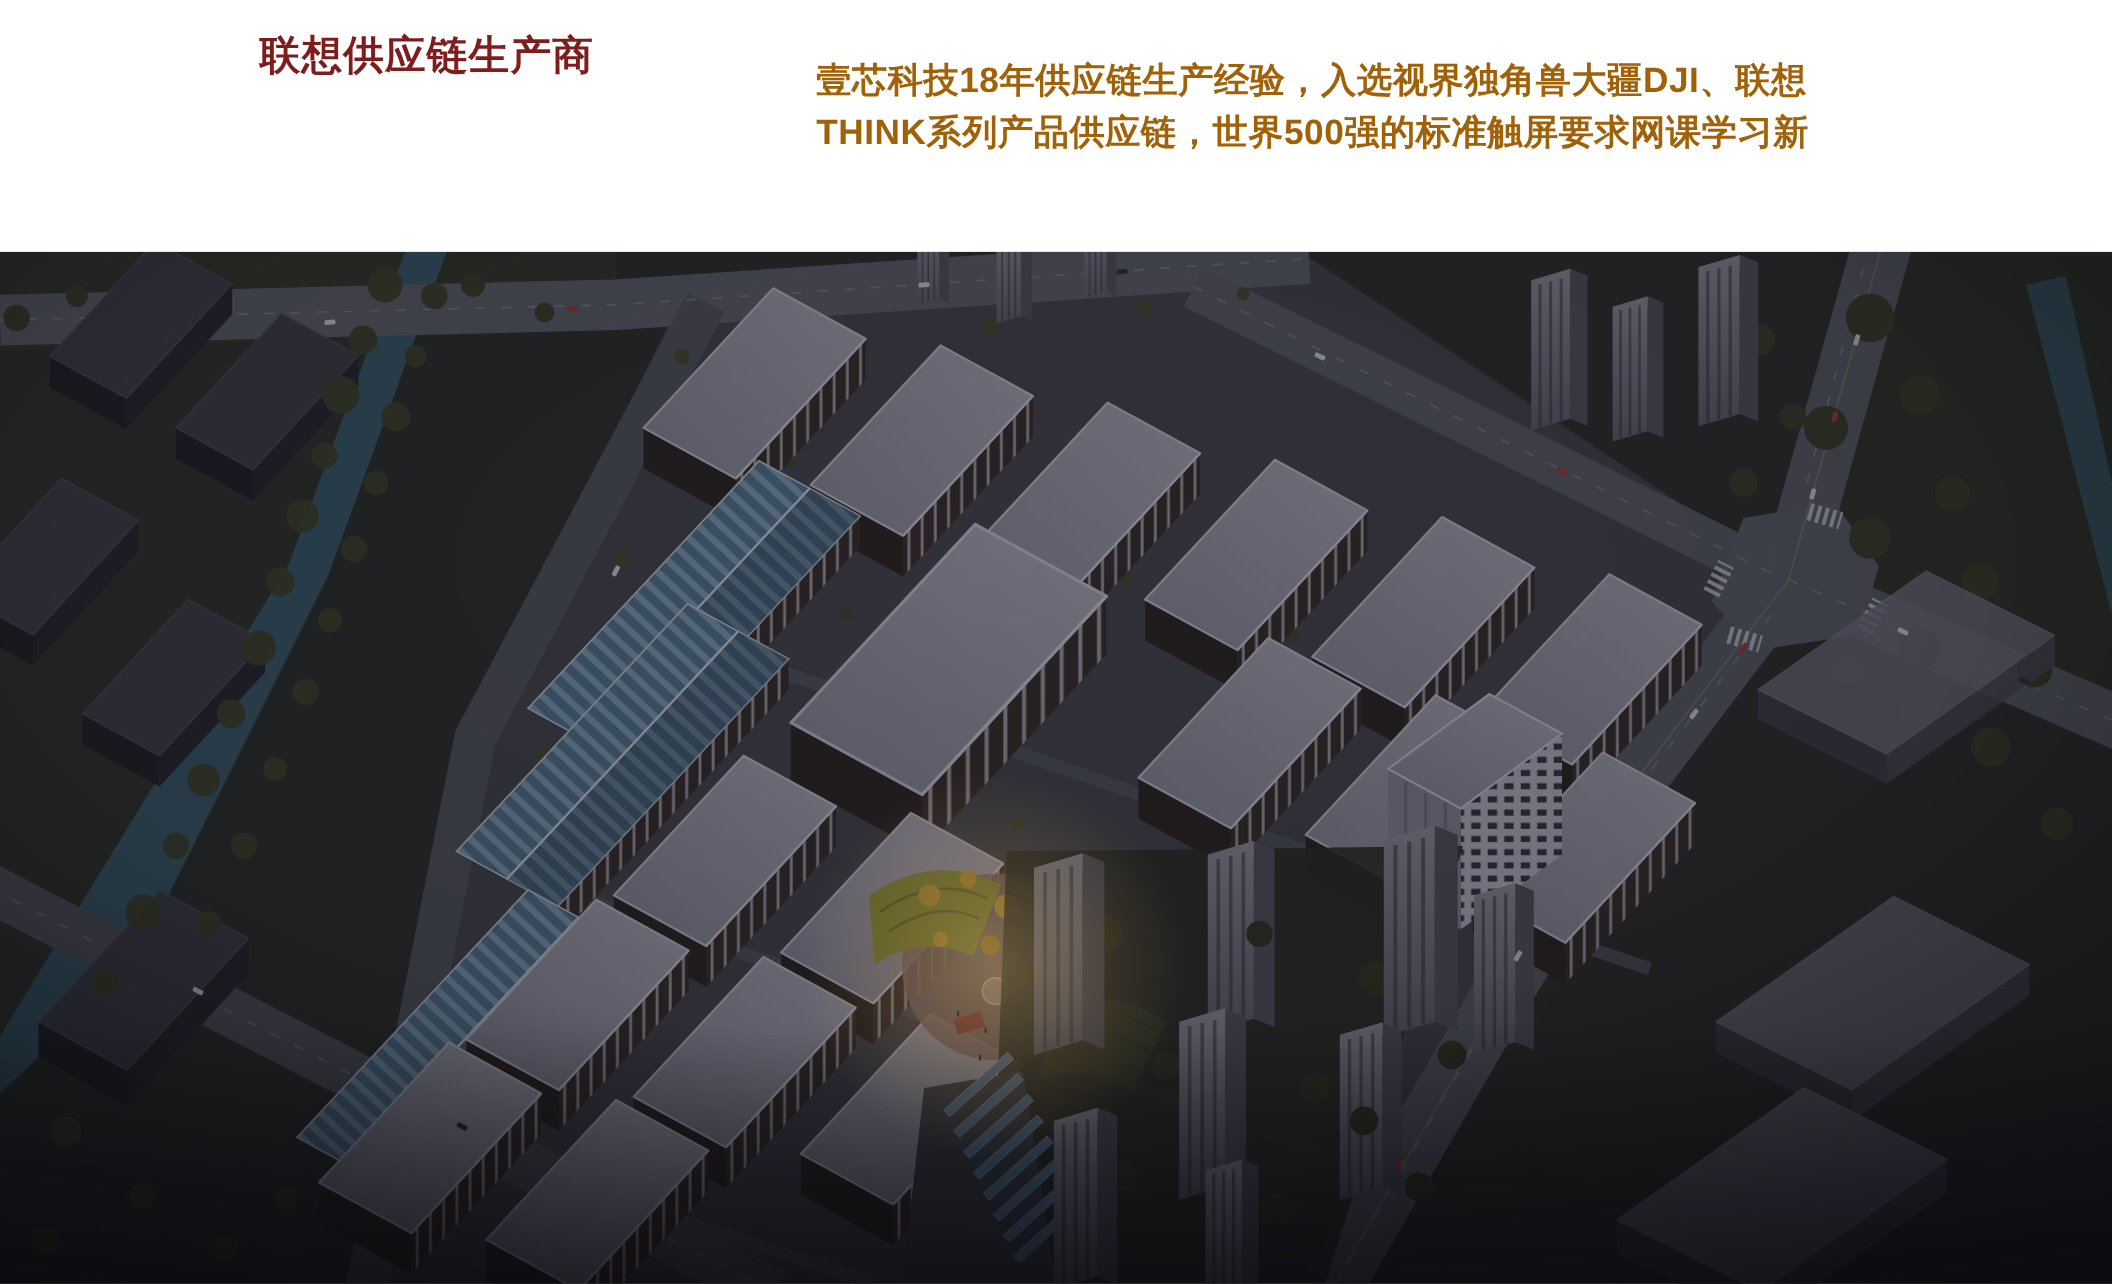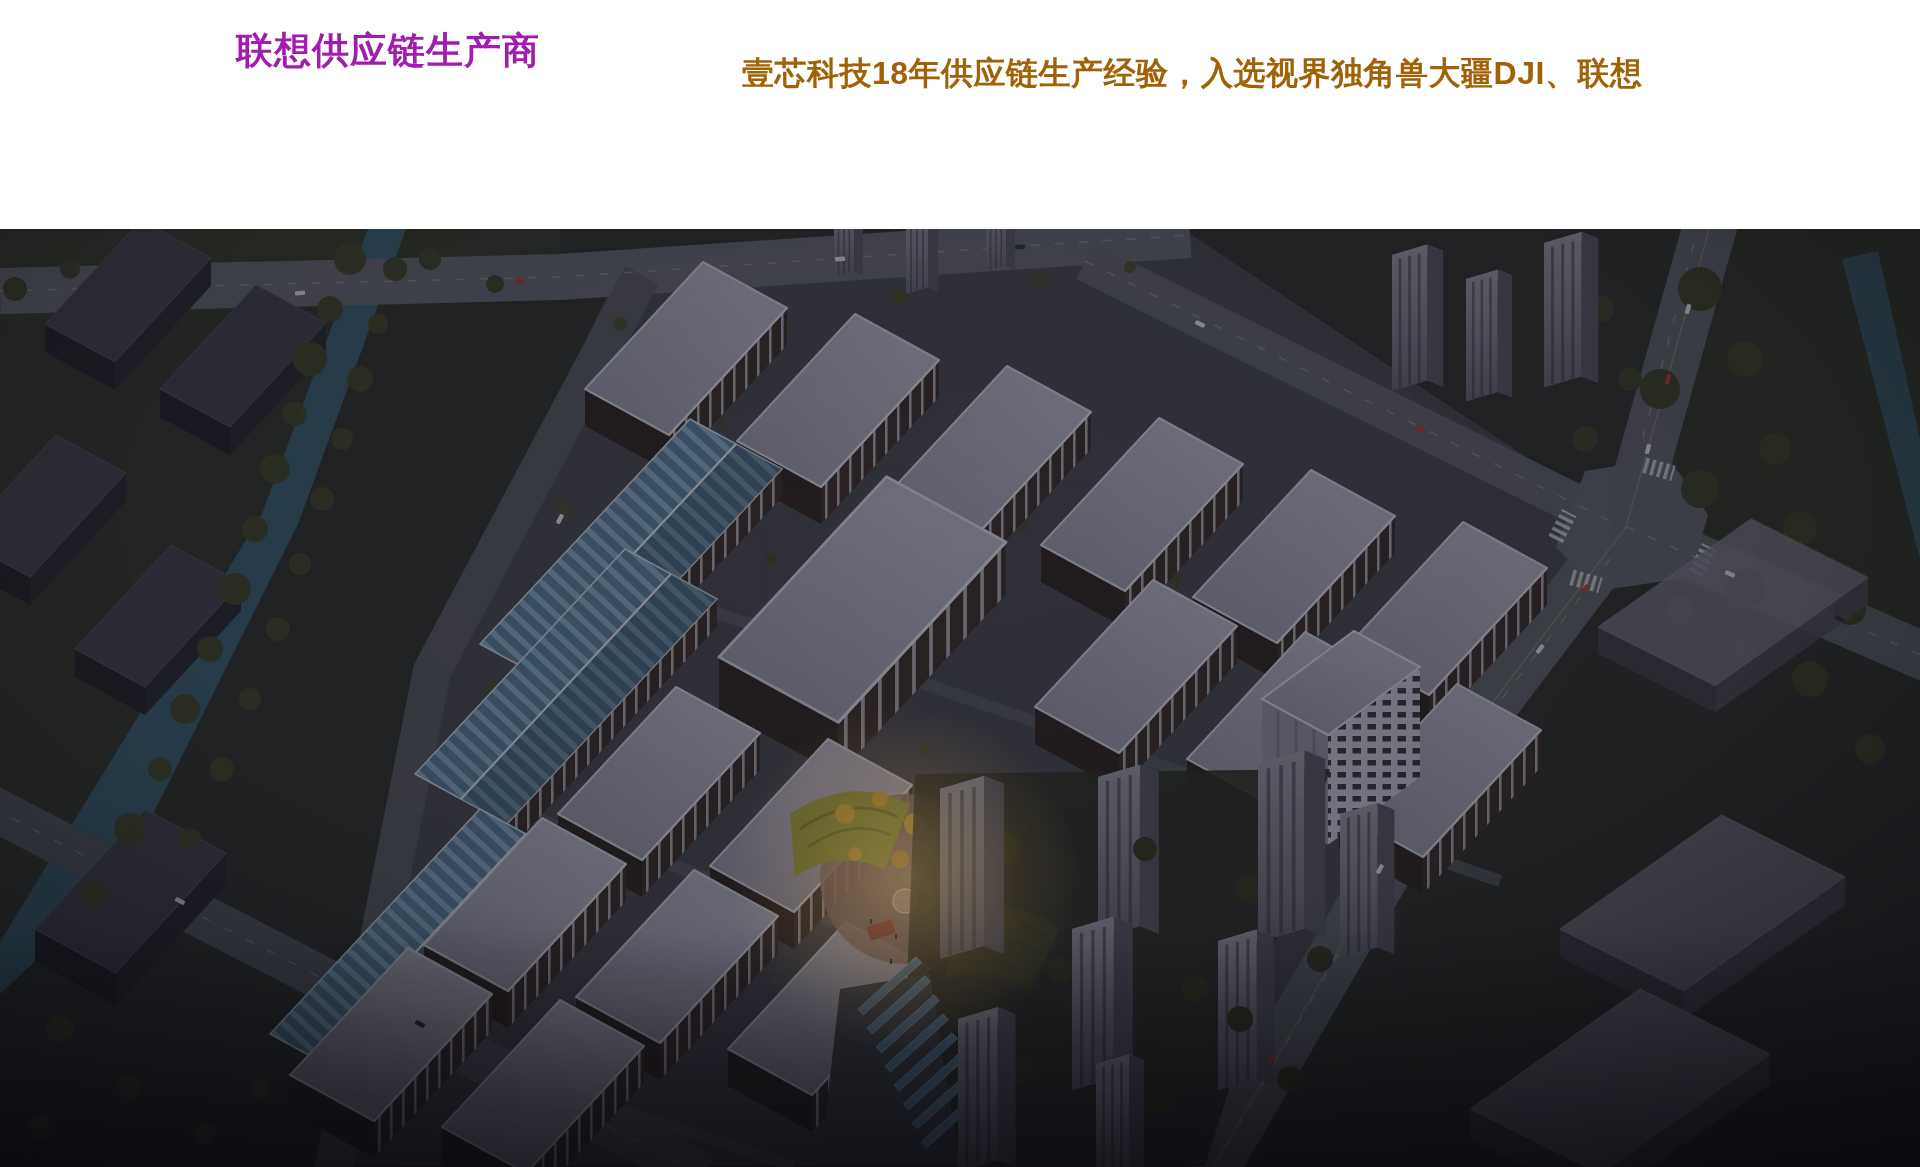--- a/index.html
+++ b/index.html
@@ -1,37 +1,38 @@
 <!DOCTYPE html>
 <html><head>
 <meta charset="utf-8">
 <style>
   html,body{margin:0;padding:0;background:#ffffff;}
   .page{position:relative;width:1920px;height:1167px;overflow:hidden;background:#ffffff;
         font-family:"Liberation Sans","DejaVu Sans",sans-serif;}
   .hero-header{position:absolute;left:0;top:0;width:1920px;height:229px;background:#ffffff;}
   .title{position:absolute;left:236px;top:22px;margin:0;font-size:37px;line-height:58px;
-         font-weight:700;color:#a21caf;letter-spacing:1px;}
+         font-weight:700;color:#7f1d1d;letter-spacing:1px;}
   .title .t-line{display:block;white-space:nowrap;}
   .desc{position:absolute;left:742px;top:50px;font-size:32px;line-height:47px;color:#a16207;
         font-weight:700;letter-spacing:0.5px;}
   .desc .d-line{display:block;white-space:nowrap;}
   .hero{position:absolute;left:0;top:229px;width:1920px;height:938px;background:#23241f;}
   .hero svg{display:block;width:1920px;height:938px;}
 </style>
 </head>
 <body>
 
 <div class="page">
   <header class="hero-header">
     <h1 class="title">
       <span class="t-line">联想供应链生产商</span>
     </h1>
     <div class="desc">
       <div class="d-line">壹芯科技18年供应链生产经验，入选视界独角兽大疆DJI、联想</div>
+      <div class="d-line">THINK系列产品供应链，世界500强的标准触屏要求网课学习新</div>
     </div>
   </header>
 
   <div class="hero">
   <svg viewBox="0 0 1920 938" preserveAspectRatio="none">
     <defs>
       <linearGradient id="roofG" x1="0" y1="1" x2="1" y2="0">
         <stop offset="0" stop-color="#8d8b9b"></stop>
             <stop offset="1" stop-color="#b2b0bf"></stop>
       </linearGradient>

